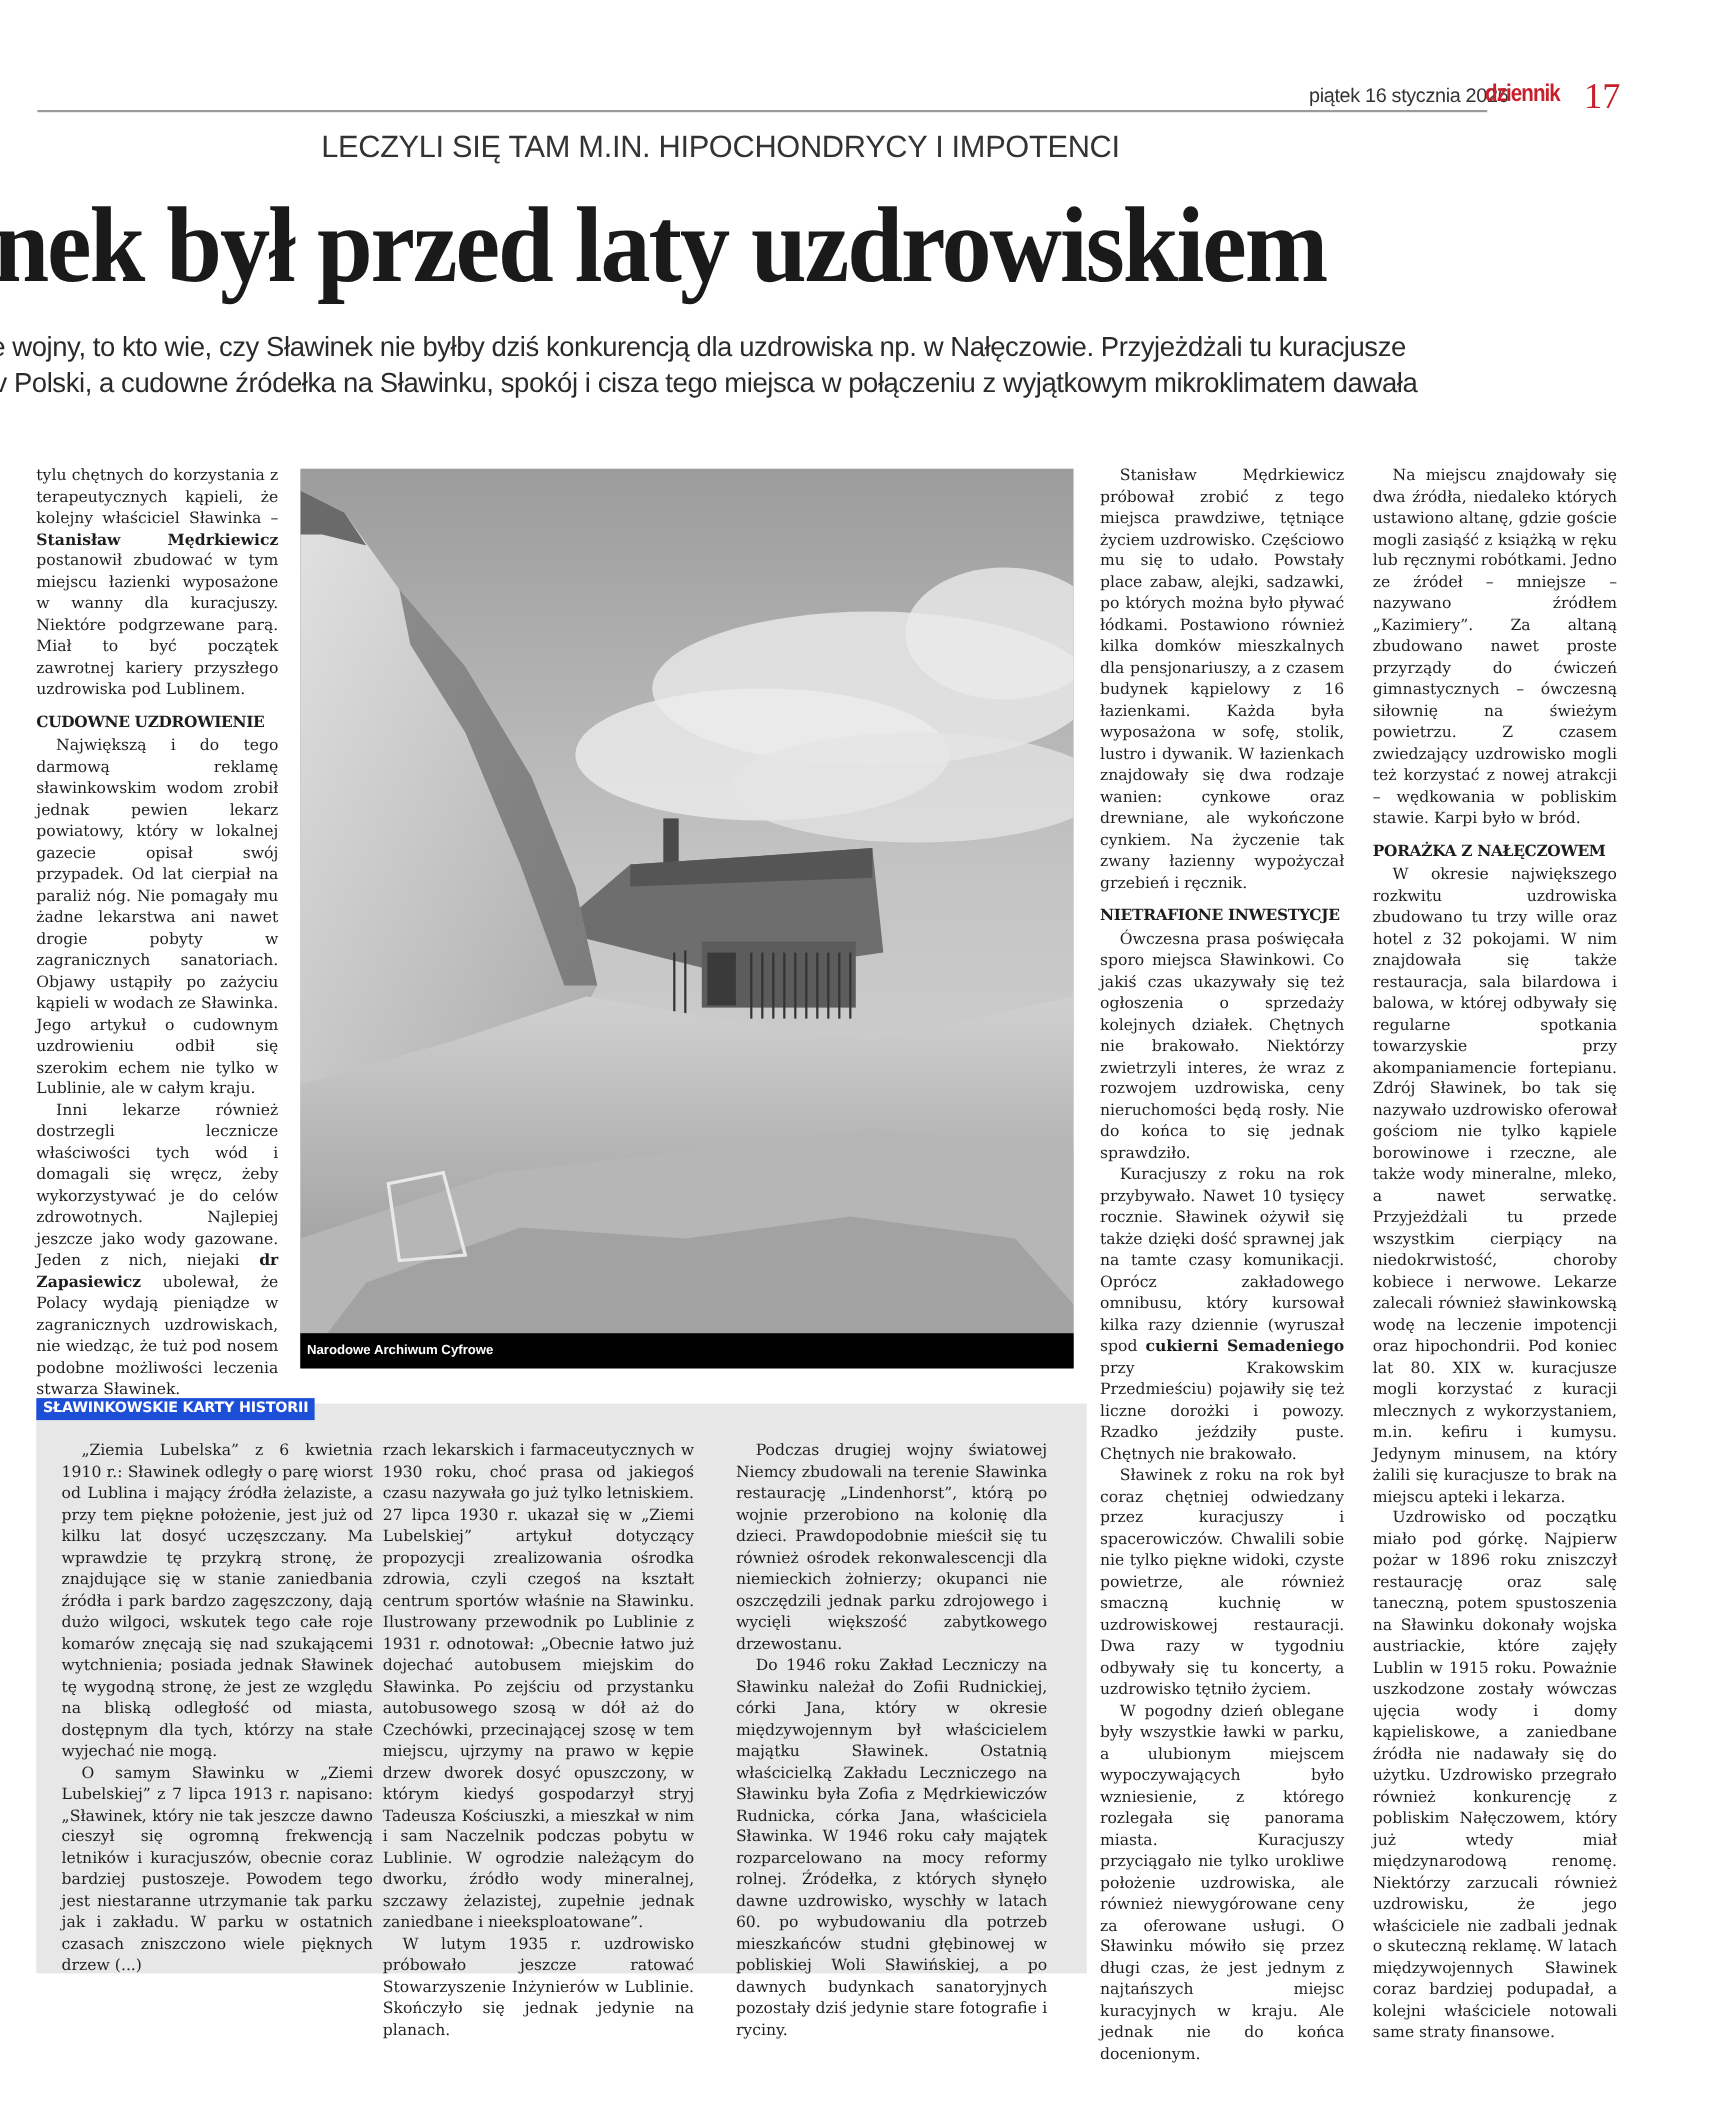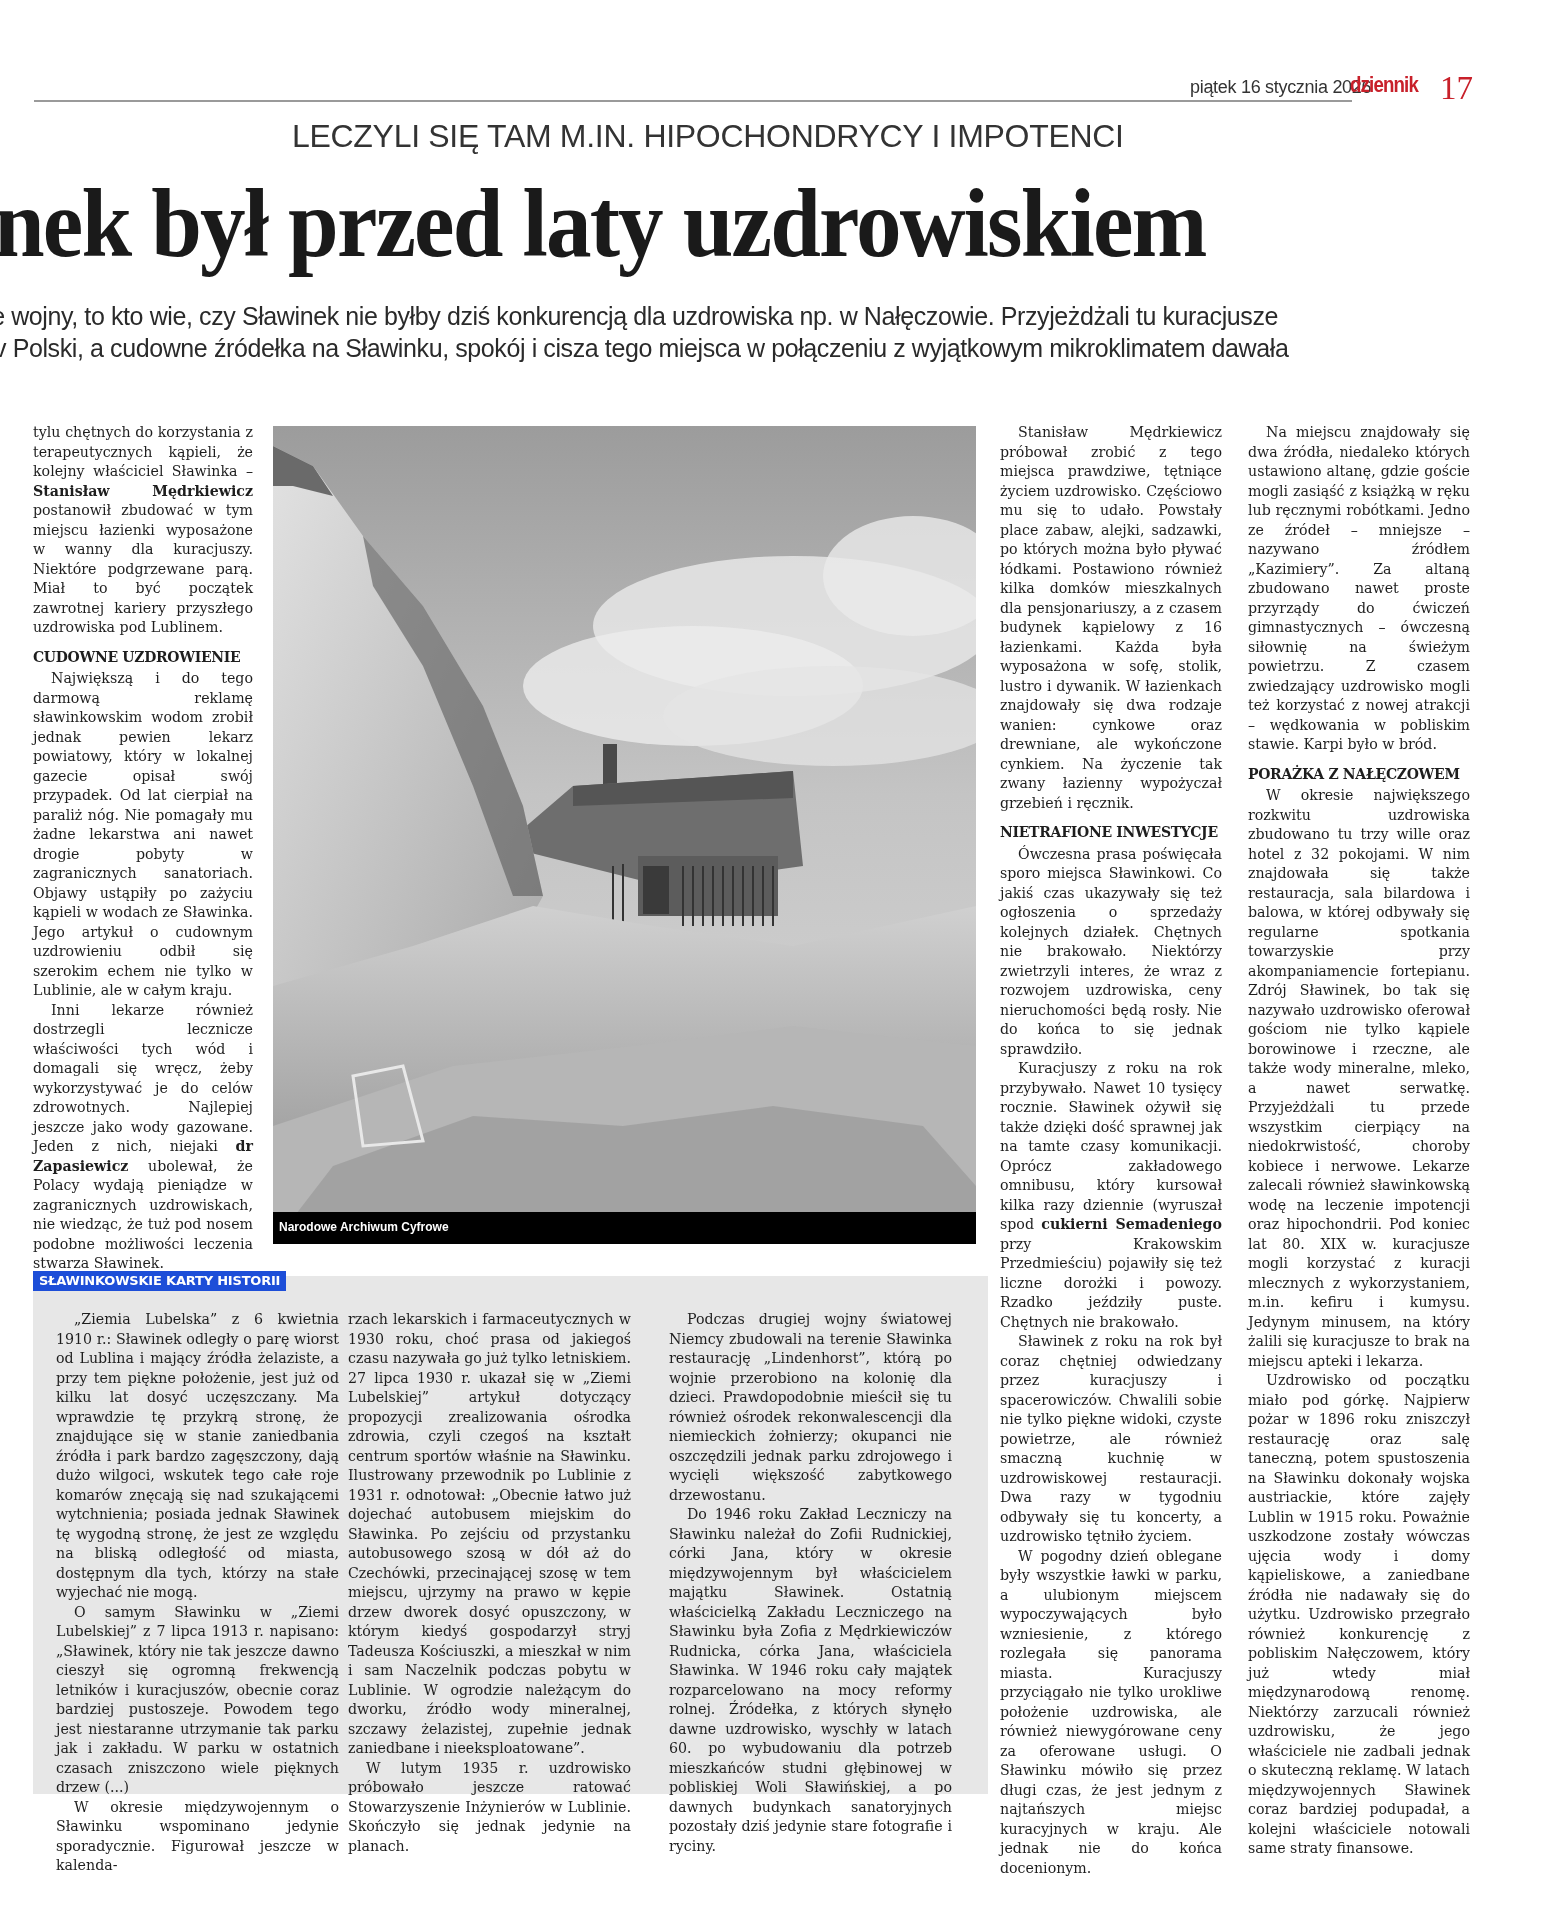--- a/index.html
+++ b/index.html
@@ -2,21 +2,21 @@
 <html><head>
 <meta charset="utf-8">
 <style>
   html,body{margin:0;padding:0;background:#fff;}
   body{width:1558px;height:1913px;position:relative;overflow:hidden;color:#1a1a1a;}
   .abs{position:absolute;}
   .topline{left:34px;top:100px;width:1318px;height:2px;background:#9a9a9a;}
   .date{left:1190px;top:77px;font-family:"Liberation Sans",sans-serif;font-size:18px;color:#333;letter-spacing:-0.3px;}
   .logo{left:1350px;top:72px;font-family:"Liberation Sans",sans-serif;font-weight:bold;font-size:22px;color:#c8202a;letter-spacing:-1px;transform:scaleX(0.85);transform-origin:left;}
   .pagenum{left:1440px;top:70px;font-family:"Liberation Serif",serif;font-size:33px;color:#c8202a;}
-  .kicker{left:292px;top:118px;font-family:"Liberation Sans",sans-serif;font-size:32px;color:#333;letter-spacing:-0.3px;}
+  .kicker{left:292px;top:118px;font-family:"Liberation Sans",sans-serif;font-size:28px;color:#333;letter-spacing:-0.3px;}
   .headline{left:-6px;top:168px;font-family:"Liberation Serif",serif;font-weight:bold;font-size:98px;line-height:110px;color:#1a1a1a;white-space:nowrap;letter-spacing:-2px;transform:scaleX(0.93);transform-origin:left;}
   .lead{left:0;top:300px;width:1440px;font-family:"Liberation Sans",sans-serif;font-size:25px;line-height:32px;color:#2a2a2a;letter-spacing:-0.4px;}
   .lead .l{display:block;white-space:nowrap;}
   .lead .l1{padding-left:0;margin-left:-14px;}
   .lead .l2{margin-left:-6px;}
   .lead .l3{padding-left:403px;}
   .col{font-family:"DejaVu Serif",serif;font-size:14.2px;line-height:19.5px;color:#1e1e1e;text-align:justify;hyphens:manual;}
   .col p{margin:0;text-indent:18px;}
   .col p.noind{text-indent:0;}
   .col h4{margin:10px 0 2px 0;font-size:14px;font-weight:bold;text-indent:0;text-transform:uppercase;letter-spacing:-0.3px;}
@@ -128,21 +128,20 @@
   <h4>PORAŻKA Z NAŁĘCZOWEM</h4>
   <p>W okresie największego rozkwitu uzdrowiska zbudowano tu trzy wille oraz hotel z 32 pokojami. W nim znajdowała się także restauracja, sala bilardowa i balowa, w której odbywały się regularne spotkania towarzyskie przy akompaniamencie fortepianu. Zdrój Sławinek, bo tak się nazywało uzdrowisko oferował gościom nie tylko kąpiele borowinowe i rzeczne, ale także wody mineralne, mleko, a nawet serwatkę. Przyjeżdżali tu przede wszystkim cierpiący na niedokrwistość, choroby kobiece i nerwowe. Lekarze zalecali również sławinkowską wodę na leczenie impotencji oraz hipochondrii. Pod koniec lat 80. XIX w. kuracjusze mogli korzystać z kuracji mlecznych z wykorzystaniem, m.in. kefiru i kumysu. Jedynym minusem, na który żalili się kuracjusze to brak na miejscu apteki i lekarza.</p>
   <p>Uzdrowisko od początku miało pod górkę. Najpierw pożar w 1896 roku zniszczył restaurację oraz salę taneczną, potem spustoszenia na Sławinku dokonały wojska austriackie, które zajęły Lublin w 1915 roku. Poważnie uszkodzone zostały wówczas ujęcia wody i domy kąpieliskowe, a zaniedbane źródła nie nadawały się do użytku. Uzdrowisko przegrało również konkurencję z pobliskim Nałęczowem, który już wtedy miał międzynarodową renomę. Niektórzy zarzucali również uzdrowisku, że jego właściciele nie zadbali jednak o skuteczną reklamę. W latach międzywojennych Sławinek coraz bardziej podupadał, a kolejni właściciele notowali same straty finansowe.</p>
 </div>
 
 <div class="abs box"></div>
 <div class="abs boxtag">SŁAWINKOWSKIE KARTY HISTORII</div>
 <div class="abs bcol b1">
   <p>„Ziemia Lubelska” z 6 kwietnia 1910 r.: Sławinek odległy o parę wiorst od Lublina i mający źródła żelaziste, a przy tem piękne położenie, jest już od kilku lat dosyć uczęszczany. Ma wprawdzie tę przykrą stronę, że znajdujące się w stanie zaniedbania źródła i park bardzo zagęszczony, dają dużo wilgoci, wskutek tego całe roje komarów znęcają się nad szukającemi wytchnienia; posiada jednak Sławinek tę wygodną stronę, że jest ze względu na bliską odległość od miasta, dostępnym dla tych, którzy na stałe wyjechać nie mogą.</p>
   <p>O samym Sławinku w „Ziemi Lubelskiej” z 7 lipca 1913 r. napisano: „Sławinek, który nie tak jeszcze dawno cieszył się ogromną frekwencją letników i kuracjuszów, obecnie coraz bardziej pustoszeje. Powodem tego jest niestaranne utrzymanie tak parku jak i zakładu. W parku w ostatnich czasach zniszczono wiele pięknych drzew (...)</p>
-  <p>W okresie międzywojennym o Sławinku wspominano jedynie sporadycznie. Figurował jeszcze w kalenda-</p>
 </div>
 <div class="abs bcol b2">
   <p style="text-indent:0">rzach lekarskich i farmaceutycznych w 1930 roku, choć prasa od jakiegoś czasu nazywała go już tylko letniskiem. 27 lipca 1930 r. ukazał się w „Ziemi Lubelskiej” artykuł dotyczący propozycji zrealizowania ośrodka zdrowia, czyli czegoś na kształt centrum sportów właśnie na Sławinku. Ilustrowany przewodnik po Lublinie z 1931 r. odnotował: „Obecnie łatwo już dojechać autobusem miejskim do Sławinka. Po zejściu od przystanku autobusowego szosą w dół aż do Czechówki, przecinającej szosę w tem miejscu, ujrzymy na prawo w kępie drzew dworek dosyć opuszczony, w którym kiedyś gospodarzył stryj Tadeusza Kościuszki, a mieszkał w nim i sam Naczelnik podczas pobytu w Lublinie. W ogrodzie należącym do dworku, źródło wody mineralnej, szczawy żelazistej, zupełnie jednak zaniedbane i nieeksploatowane”.</p>
   <p>W lutym 1935 r. uzdrowisko próbowało jeszcze ratować Stowarzyszenie Inżynierów w Lublinie. Skończyło się jednak jedynie na planach.</p>
 </div>
 <div class="abs bcol b3">
   <p>Podczas drugiej wojny światowej Niemcy zbudowali na terenie Sławinka restaurację „Lindenhorst”, którą po wojnie przerobiono na kolonię dla dzieci. Prawdopodobnie mieścił się tu również ośrodek rekonwalescencji dla niemieckich żołnierzy; okupanci nie oszczędzili jednak parku zdrojowego i wycięli większość zabytkowego drzewostanu.</p>
   <p>Do 1946 roku Zakład Leczniczy na Sławinku należał do Zofii Rudnickiej, córki Jana, który w okresie międzywojennym był właścicielem majątku Sławinek. Ostatnią właścicielką Zakładu Leczniczego na Sławinku była Zofia z Mędrkiewiczów Rudnicka, córka Jana, właściciela Sławinka. W 1946 roku cały majątek rozparcelowano na mocy reformy rolnej. Źródełka, z których słynęło dawne uzdrowisko, wyschły w latach 60. po wybudowaniu dla potrzeb mieszkańców studni głębinowej w pobliskiej Woli Sławińskiej, a po dawnych budynkach sanatoryjnych pozostały dziś jedynie stare fotografie i ryciny.</p>
 </div>
 

